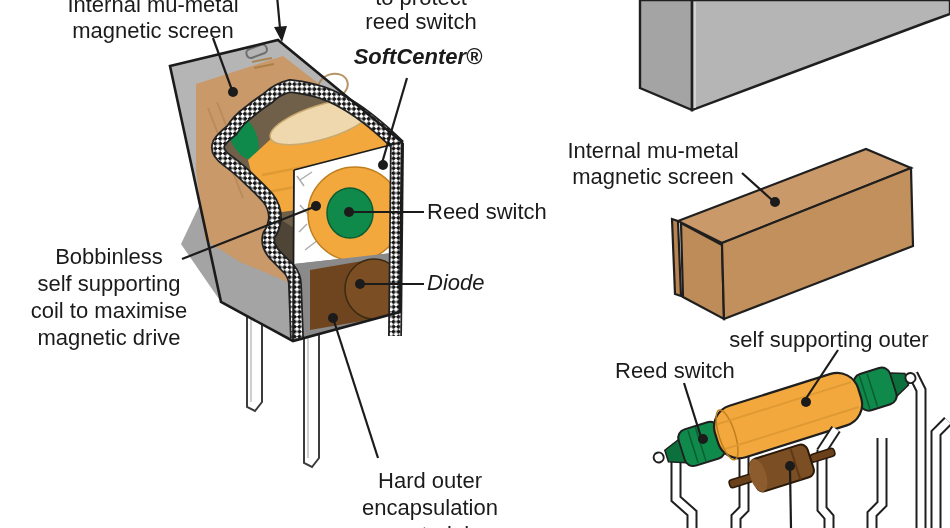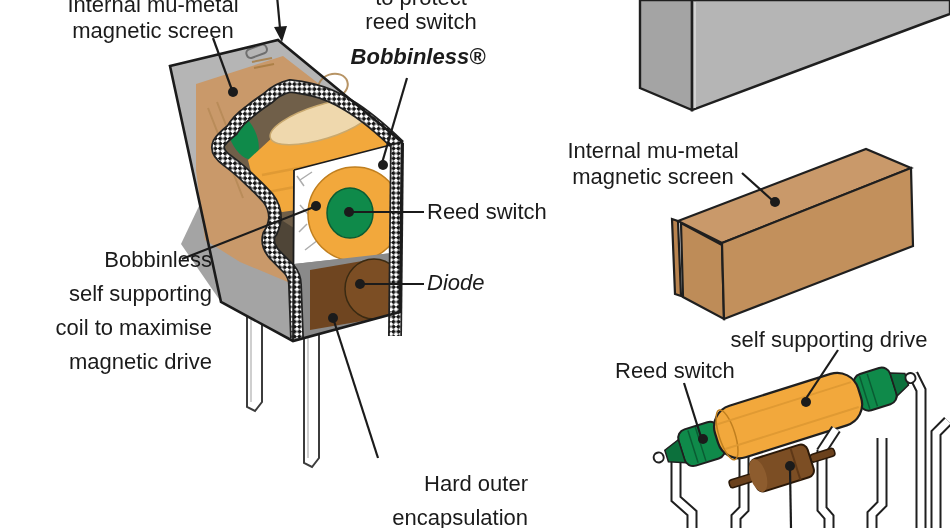--- a/index.html
+++ b/index.html
@@ -3,21 +3,21 @@
 <meta charset="utf-8">
 <style>
   html,body{margin:0;padding:0;background:#fff;}
   .stage{position:relative;width:950px;height:528px;background:#fff;overflow:hidden;
          font-family:"Liberation Sans",sans-serif;padding-left:48px;}
   .stage svg{position:absolute;left:0;top:0;}
   .lbl{position:absolute;font-size:22px;line-height:26px;color:var(--ink);
        text-align:center;white-space:pre-line;}
   .lbl.ta-left{text-align:left;}
   .lbl.bold-italic{font-weight:bold;font-style:italic;}
-  .lh27{line-height:34px;text-align:right;}
+  .lh27{line-height:27px;}
   .lh24{line-height:24px;}
   
   .f-shell{fill:var(--shell-gray);} .f-shell2{fill:var(--shell-gray-dark);}
   .f-inner{fill:var(--inner-gray);} .f-tan{fill:var(--mu-tan);}
   .f-tan2{fill:var(--mu-tan-dark);} .f-orange{fill:var(--coil-orange);}
   .f-cream{fill:var(--coil-cream);} .f-green{fill:var(--reed-green);}
   .f-brown{fill:var(--diode-brown);} .f-white{fill:var(--lead-white);}
   .s-ink{stroke:var(--ink);}
   .ldr{stroke:var(--ink);stroke-width:2.2;fill:none;}
   .dot{fill:var(--ink);}
@@ -201,34 +201,34 @@
     </g>
   </g>
 </svg>
 
   <div class="lbl" style="left:33px;top:-8px;width:240px;">Internal mu-metal
 magnetic screen</div>
 
   <div class="lbl lh24" style="left:323px;top:-14px;width:196px;">to protect
 reed switch</div>
 
-  <div class="lbl bold-italic" style="left:318px;top:44px;width:200px;">Bobbinless®</div>
+  <div class="lbl bold-italic" style="left:318px;top:44px;width:200px;">SoftCenter®</div>
 
   <div class="lbl ta-left" style="left:427px;top:199px;width:160px;">Reed switch</div>
 
   <div class="lbl ta-left" style="left:427px;top:270px;width:110px;font-style:italic;">Diode</div>
 
   <div class="lbl lh27" style="left:6px;top:243px;width:206px;">Bobbinless
 self supporting
 coil to maximise
 magnetic drive</div>
 
   <div class="lbl lh27" style="left:332px;top:467px;width:196px;">Hard outer
 encapsulation
 material</div>
 
   <div class="lbl" style="left:553px;top:138px;width:200px;">Internal mu-metal
 magnetic screen</div>
 
-  <div class="lbl" style="left:729px;top:327px;width:200px;">self supporting drive</div>
+  <div class="lbl" style="left:729px;top:327px;width:200px;">self supporting outer</div>
 
   <div class="lbl ta-left" style="left:615px;top:358px;width:140px;">Reed switch</div>
 </div>
 
 </body></html>

